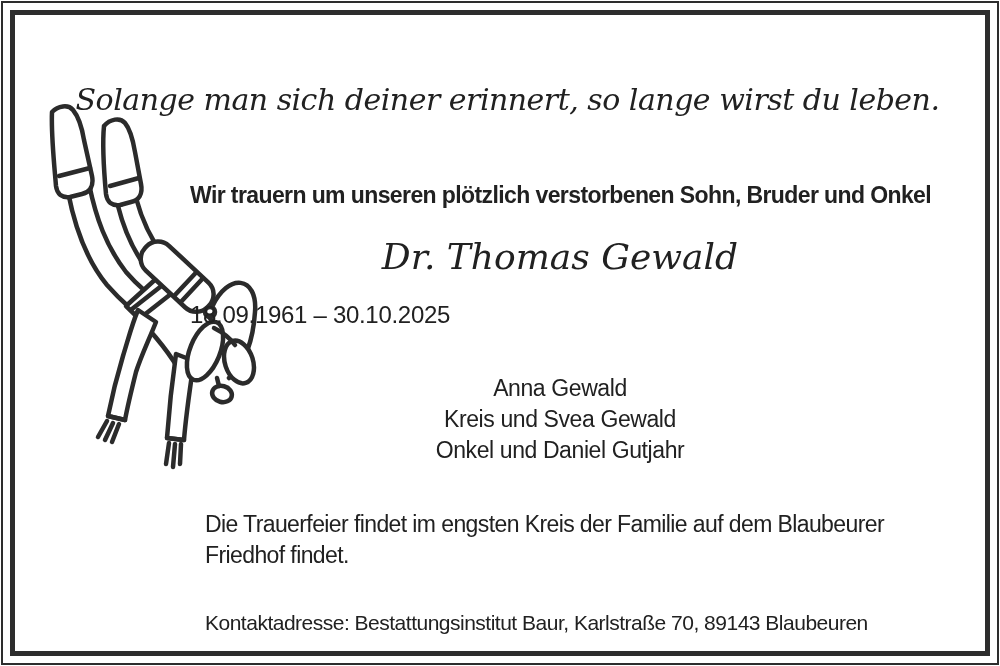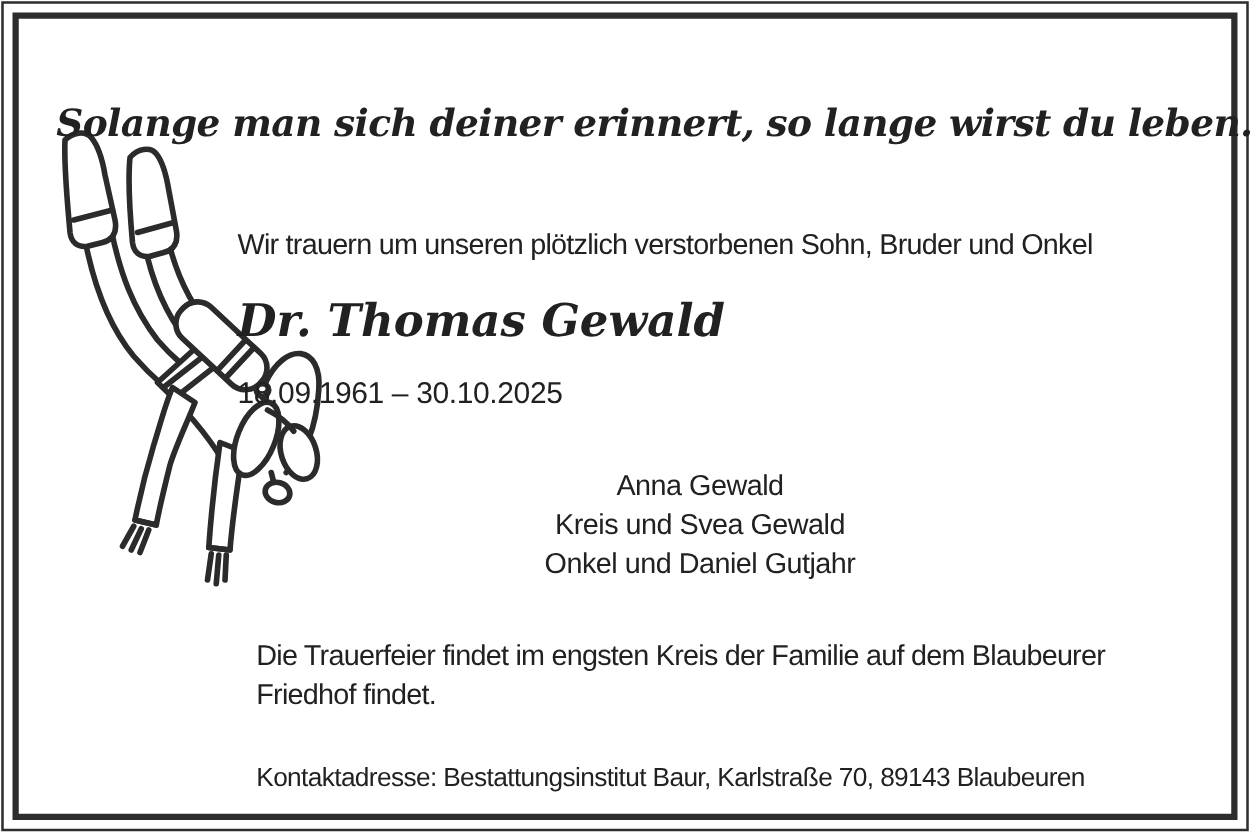--- a/index.html
+++ b/index.html
@@ -15,37 +15,38 @@
     position: absolute; inset: 1px;
     border: 2px solid #2d2d2d;
   }
   .inner-frame {
     position: absolute; inset: 10px;
     border: 5px solid #2d2d2d;
   }
   .script {
     font-family: "DejaVu Serif", serif;
     font-style: italic;
-    font-weight: bold;
+    font-weight: normal;
   }
   .epitaph {
     position: absolute; top: 82px; left: 45px; right: 30px;
     text-align: center;
     font-size: 30px; letter-spacing: -0.5px;
     white-space: nowrap;
   }
   .intro {
     position: absolute; top: 182px; left: 190px; right: 70px;
-    text-align: left;
+    text-align: right;
     font-size: 23px; letter-spacing: -0.6px;
     white-space: nowrap;
+    font-weight: bold;
   }
   .deceased {
     position: absolute; top: 236px; left: 190px; right: 70px;
-    text-align: left;
+    text-align: center;
     font-size: 36px;
   }
   .dates {
     position: absolute; top: 301px; left: 190px; right: 70px;
     text-align: left;
     font-size: 24px; letter-spacing: -0.3px;
   }
   .mourners {
     position: absolute; top: 373px; left: 190px; right: 70px;
     text-align: center;

